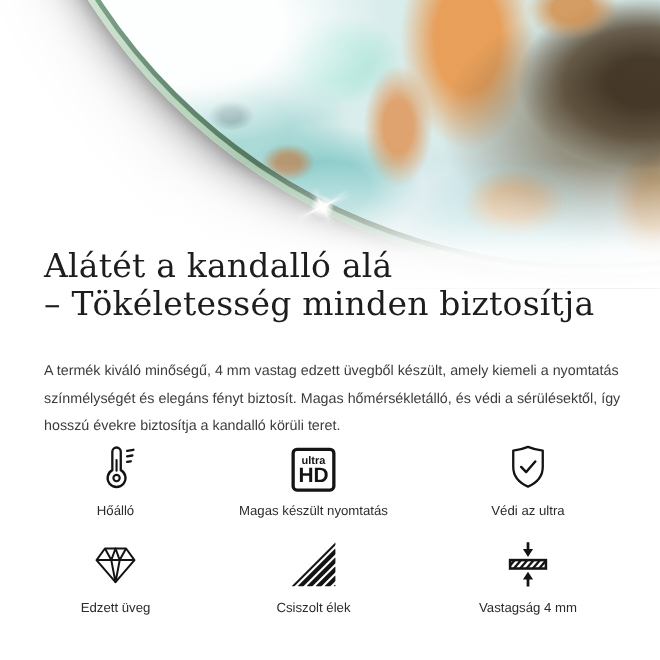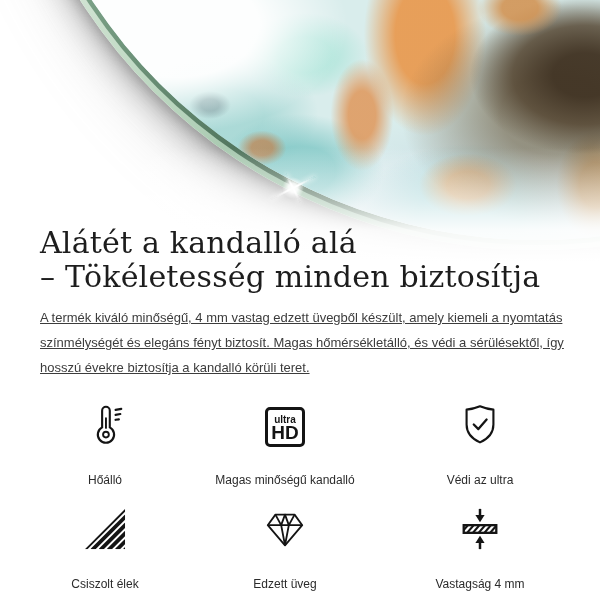--- a/index.html
+++ b/index.html
@@ -44,30 +44,30 @@
         transform:rotate(-27deg);box-shadow:0 0 5px rgba(255,255,255,.95);}
   .sparkle::after{content:"";position:absolute;left:24px;top:9px;width:2px;height:32px;
         background:linear-gradient(180deg,rgba(255,255,255,0),#fff 38%,#fff 62%,rgba(255,255,255,0));
         transform:rotate(-27deg);box-shadow:0 0 5px rgba(255,255,255,.95);}
   .hero-fade{position:absolute;left:0;right:0;top:148px;height:114px;
         background:linear-gradient(to bottom,rgba(255,255,255,0) 0%,rgba(255,255,255,.55) 45%,rgba(255,255,255,.93) 72%,#fff 100%);}
 
   
   .title{position:absolute;left:40px;top:226px;margin:0;font-family:"DejaVu Serif","Liberation Serif",serif;
         font-weight:400;font-size:30px;line-height:34px;color:#1d1d1d;letter-spacing:.2px;}
-  .desc{position:absolute;left:40px;top:305px;width:540px;margin:0;
-        font-size:13px;line-height:25px;color:#3c3c3c;text-decoration:underline;}
+  .desc{position:absolute;left:40px;top:324px;width:540px;margin:0;
+        font-size:13px;line-height:25px;color:#3c3c3c;}
 
   
   .features{position:absolute;left:30px;top:402px;width:540px;display:grid;
         grid-template-columns:150px 1fr 180px;row-gap:18px;}
   .feature{display:flex;flex-direction:column;align-items:center;}
   .ficon{width:46px;height:46px;display:flex;align-items:center;justify-content:center;}
   .ficon svg{width:46px;height:46px;display:block;}
-  .flabel{margin-top:25px;font-size:12px;line-height:15px;color:#2b2b2b;text-align:center;white-space:nowrap;}
+  .flabel{margin-top:9px;font-size:12px;line-height:15px;color:#2b2b2b;text-align:center;white-space:nowrap;}
   .uhd{width:34px;height:34px;border:3px solid #141414;border-radius:5px;margin-top:3px;
         display:flex;flex-direction:column;align-items:center;justify-content:center;}
   .uhd-top{font-size:10px;font-weight:bold;line-height:11px;color:#141414;}
   .uhd-bottom{font-size:19px;font-weight:bold;line-height:15px;color:#141414;}
 </style>
 </head>
 <body>
 
 <div class="page">
 
@@ -105,31 +105,41 @@
       <div class="flabel">Hőálló</div>
     </div>
 
     <div class="feature">
       <span class="ficon">
         <span class="uhd">
           <span class="uhd-top">ultra</span>
           <span class="uhd-bottom">HD</span>
         </span>
       </span>
-      <div class="flabel">Magas minőségű kandalló</div>
+      <div class="flabel">Magas készült nyomtatás</div>
     </div>
 
     <div class="feature">
       <span class="ficon">
         <svg viewBox="0 0 48 48" fill="none" stroke="#141414" stroke-width="2.2" stroke-linejoin="round" stroke-linecap="round">
           <path d="M24 4.5c4.8 2 9.6 3.1 14 3.5v15.5c0 8.7-5.5 14.9-14 18.6-8.5-3.7-14-9.9-14-18.6V8c4.4-.4 9.2-1.5 14-3.5z"></path>
           <path d="M17.5 23.5l4.8 4.8 8.6-10" stroke-width="2.4"></path>
         </svg>
       </span>
       <div class="flabel">Védi az ultra</div>
+    </div>
+
+    <div class="feature">
+      <span class="ficon">
+        <svg viewBox="0 0 48 48" fill="none" stroke="#141414" stroke-width="1.9" stroke-linejoin="round">
+          <path d="M14 9h20l8 11-18 21L6 20z"></path>
+          <path d="M6 20h36M14 9l6 11 4-11 4 11 6-11M20 20l4 21M28 20l-4 21"></path>
+        </svg>
+      </span>
+      <div class="flabel">Edzett üveg</div>
     </div>
 
     <div class="feature">
       <span class="ficon">
         <svg viewBox="0 0 48 48">
           <defs>
               <clipPath id="triClip">
                 <polygon points="3,45 45,45 45,3"></polygon>
               </clipPath>
             </defs>
@@ -137,30 +147,20 @@
             <line x1="2" y1="46" x2="46" y2="2"></line>
             <line x1="10.5" y1="46" x2="46" y2="10.5"></line>
             <line x1="19" y1="46" x2="46" y2="19"></line>
             <line x1="27.5" y1="46" x2="46" y2="27.5"></line>
             <line x1="36" y1="46" x2="46" y2="36"></line>
             <line x1="44.5" y1="46" x2="46" y2="44.5"></line>
           </g>
         </svg>
       </span>
       <div class="flabel">Csiszolt élek</div>
-    </div>
-
-    <div class="feature">
-      <span class="ficon">
-        <svg viewBox="0 0 48 48" fill="none" stroke="#141414" stroke-width="1.9" stroke-linejoin="round">
-          <path d="M14 9h20l8 11-18 21L6 20z"></path>
-          <path d="M6 20h36M14 9l6 11 4-11 4 11 6-11M20 20l4 21M28 20l-4 21"></path>
-        </svg>
-      </span>
-      <div class="flabel">Edzett üveg</div>
     </div>
 
     <div class="feature">
       <span class="ficon">
         <svg viewBox="0 0 48 48">
           <defs>
               <clipPath id="barClip">
                 <rect x="7" y="20" width="34" height="8"></rect>
               </clipPath>
             </defs>

